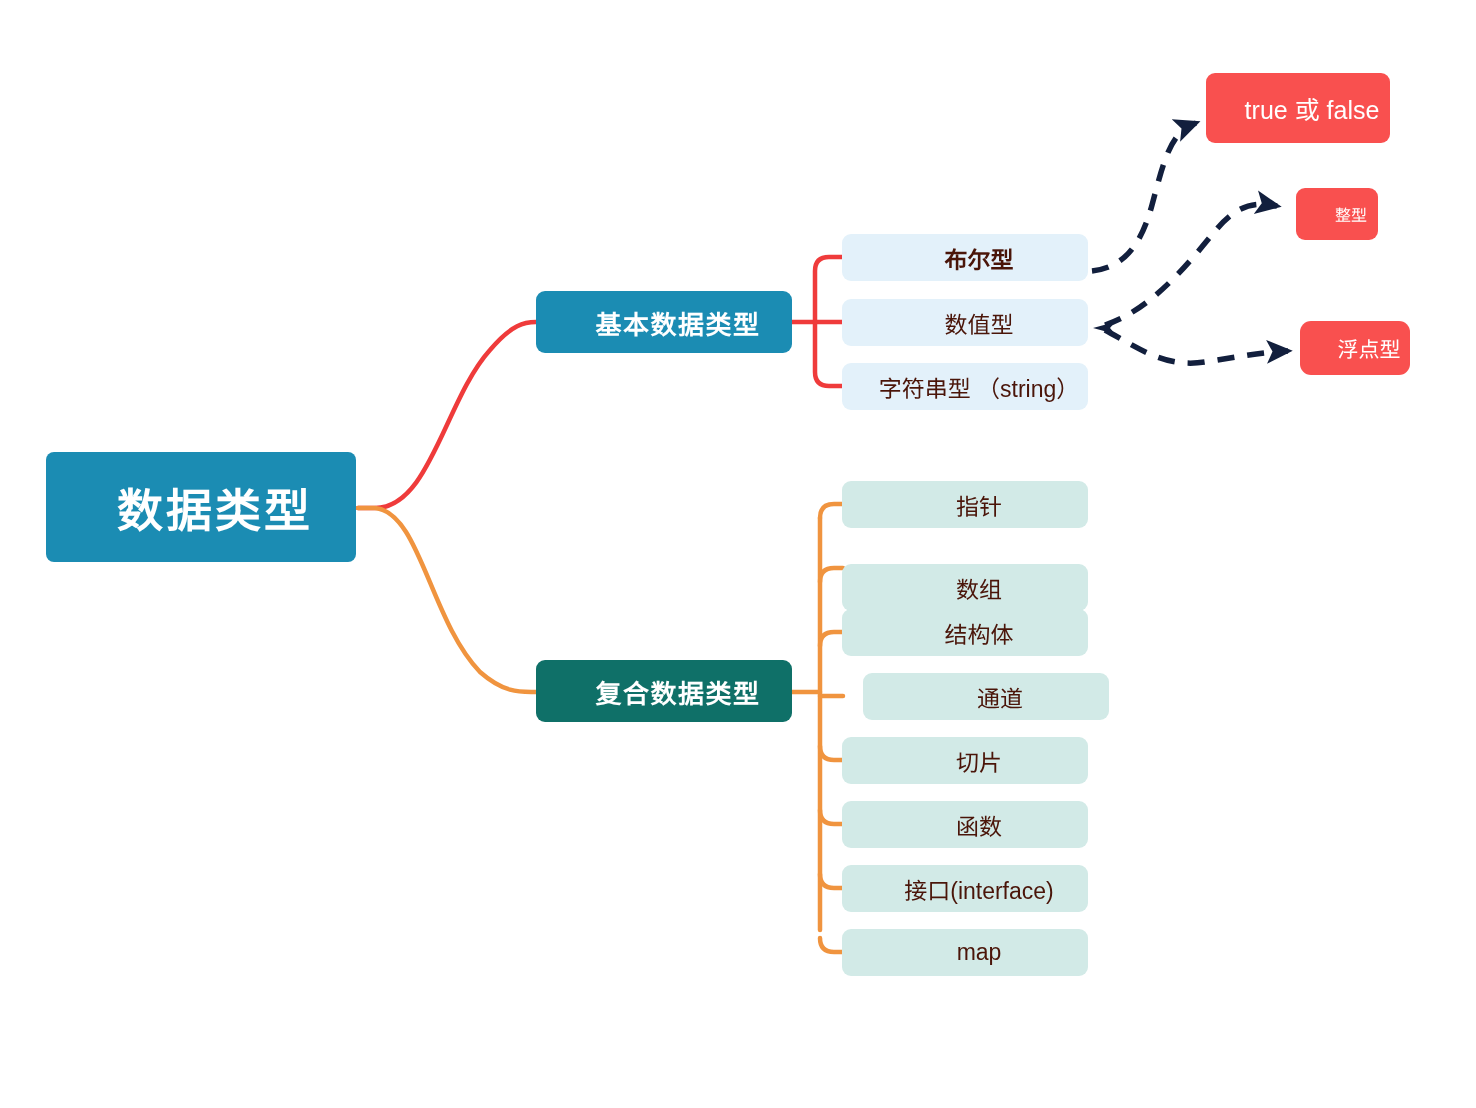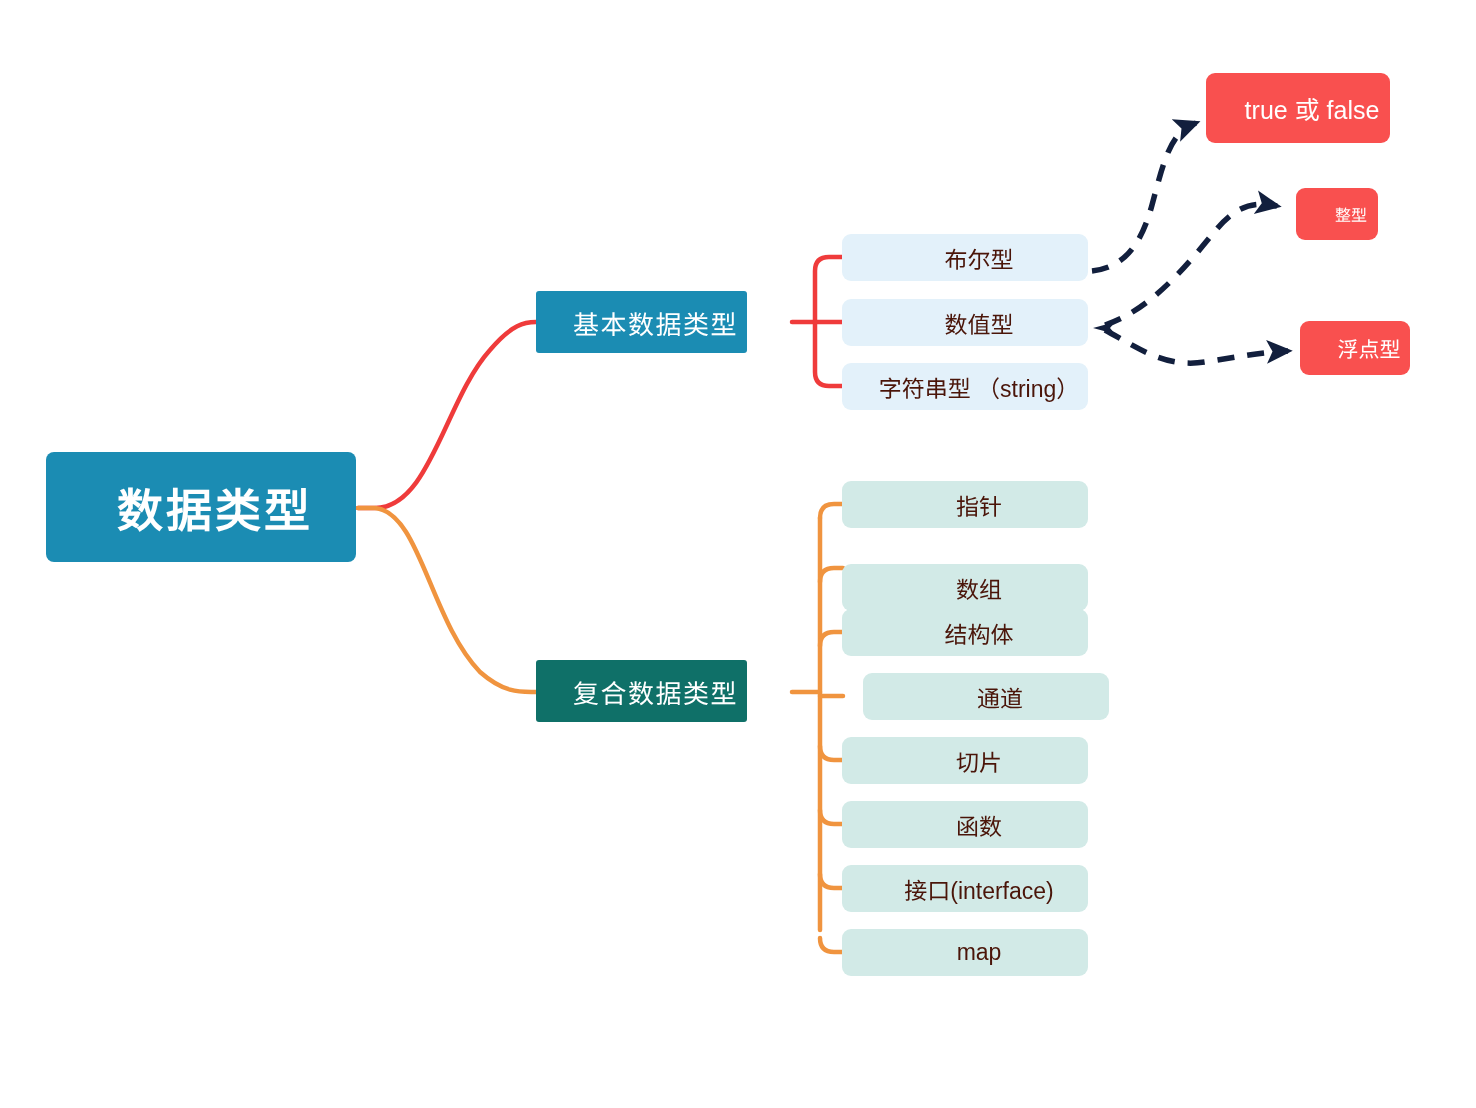--- a/index.html
+++ b/index.html
@@ -46,26 +46,26 @@
     background: #1b8cb3;
     border-radius: 8px;
     color: #ffffff;
     font-size: 46px;
     font-weight: bold;
     letter-spacing: 3px;
   }
 
   
   .node-branch {
-    width: 211px;
+    width: 256px;
     height: 62px;
-    border-radius: 3px;
+    border-radius: 9px;
     color: #ffffff;
     font-size: 26px;
-    font-weight: normal;
+    font-weight: bold;
     letter-spacing: 1.5px;
   }
   .node-branch-basic {
     left: 536px;
     top: 291px;
     background: #1b8cb3;
   }
   .node-branch-composite {
     left: 536px;
     top: 660px;
@@ -103,20 +103,21 @@
     width: 82px;
     height: 52px;
     font-size: 16px;
   }
   .node-red-float {
     left: 1300px;
     top: 321px;
     width: 110px;
     height: 54px;
     font-size: 21px;
+    border-radius: 11px;
   }
 </style>
 </head>
 <body>
 
 <div id="canvas">
 
   <svg id="edges" viewBox="0 0 1476 1108" xmlns="http://www.w3.org/2000/svg">
 
     <path d="M 358 508 L 375 508 C 430 508 445 400 490 350 C 512 324 525 322 536 322" fill="none" stroke="#ef3b3b" stroke-width="4.5" stroke-linecap="round"></path>
@@ -162,21 +163,21 @@
   </div>
 
   <div class="node node-branch node-branch-basic">
     <span>基本数据类型</span>
   </div>
 
   <div class="node node-branch node-branch-composite">
     <span>复合数据类型</span>
   </div>
 
-  <div class="node leaf leaf-blue" style="top:234px;">
+  <div class="node leaf leaf-blue" style="top:234px;font-weight:bold;">
     <span>布尔型</span>
   </div>
   <div class="node leaf leaf-blue" style="top:299px;">
     <span>数值型</span>
   </div>
   <div class="node leaf leaf-blue" style="top:363px;">
     <span>字符串型 （string）</span>
   </div>
 
   <div class="node leaf leaf-mint" style="top:481px;">

